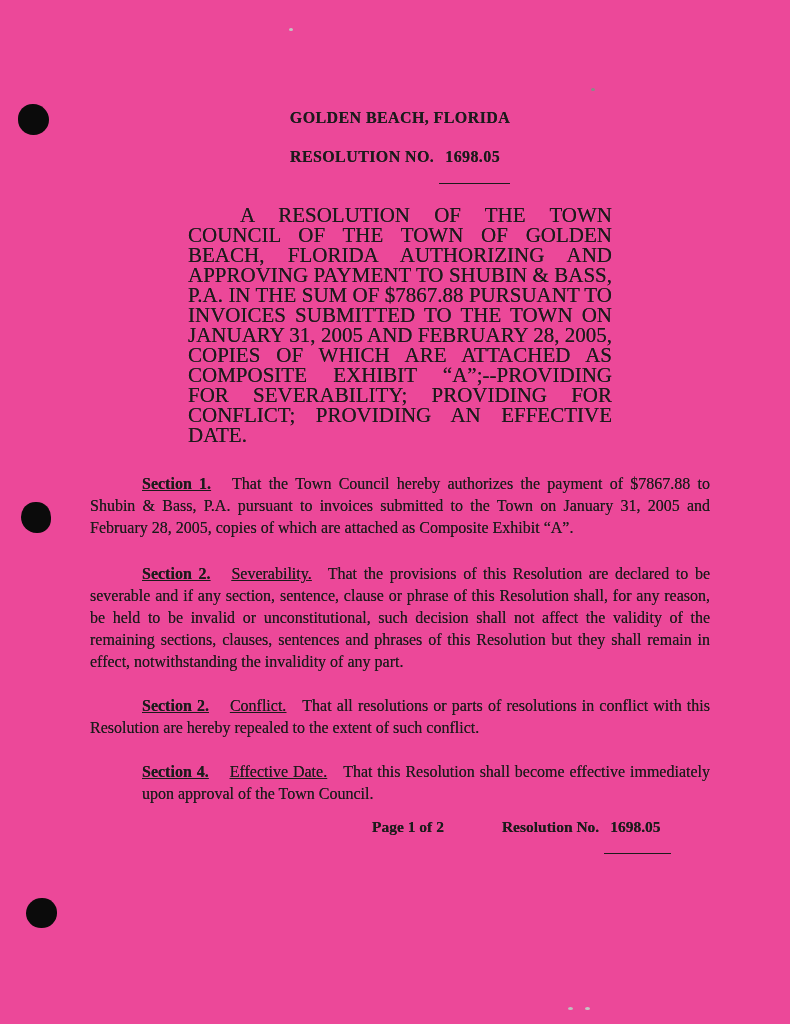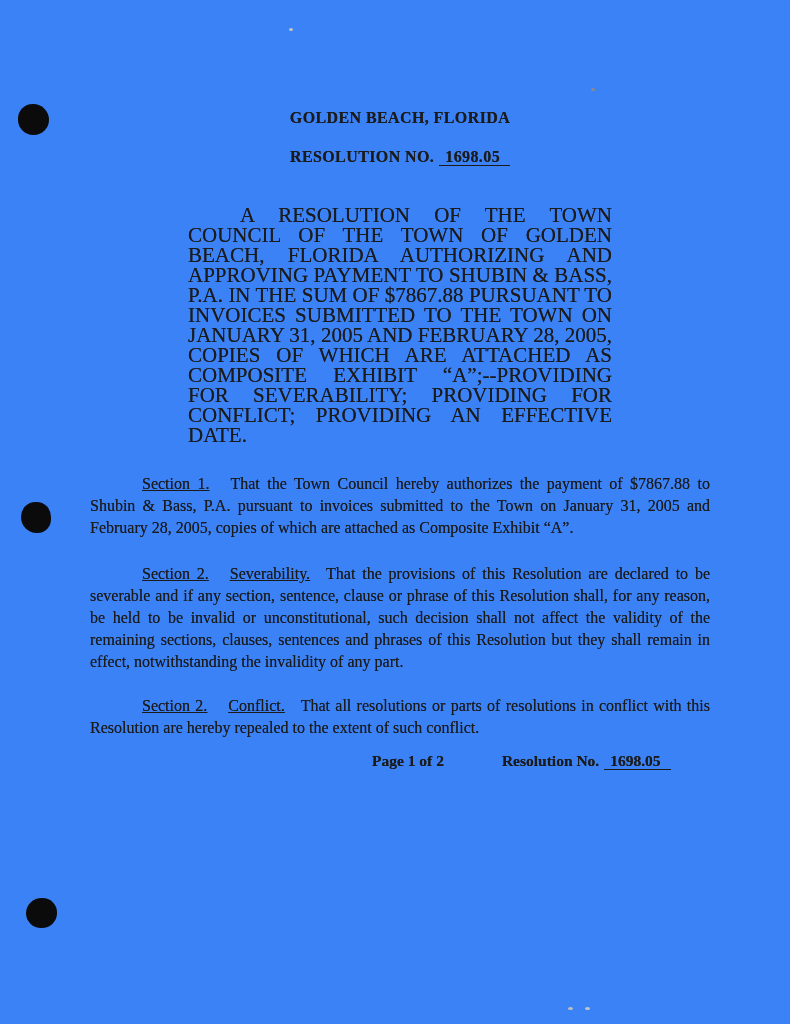--- a/index.html
+++ b/index.html
@@ -1,20 +1,20 @@
 <!DOCTYPE html>
 <html><head>
 <meta charset="utf-8">
 <style>
   html, body { margin:0; padding:0; background:#ffffff; }
   .page {
     position: relative;
     width: 790px;
     height: 1024px;
-    background: #3b82f6;
+    background: #ec4899;
     font-family: "Liberation Serif", serif;
     color: #1b1b1b;
     overflow: hidden;
   }
   .content {
     position: absolute;
     left: 90px;
     right: 80px;
     top: 0;
     text-shadow: 0 0 0.5px rgba(25,25,25,0.75);
@@ -30,21 +30,21 @@
   .h-res {
     margin: 19px 0 0 0;
     text-align: center;
     font-weight: bold;
     font-size: 16px;
     letter-spacing: 0.4px;
     line-height: 20px;
   }
   .u-num {
     border-bottom: 1.6px solid #1b1b1b;
-    padding: 0 10px 0 6px;
+    padding: 0 10px 18px 6px;
     margin-left: 5px;
   }
   .preamble {
     margin: 38px 0 0 98px;
     width: 424px;
     font-size: 21px;
     line-height: 20px;
     text-align: justify;
     text-indent: 52px;
   }
@@ -66,21 +66,21 @@
   }
   .s1 { margin-top: 28px; }
   .s2 { margin-top: 24px; }
   .s3 { margin-top: 22px; }
   .s4 { margin-top: 22px; }
   .block {
     margin-left: 52px;
     text-indent: 0;
   }
   .sec {
-    font-weight: normal;
+    font-weight: bold;
     text-decoration: underline;
     margin-right: 21px;
   }
   .sec-title {
     text-decoration: underline;
     margin-right: 16px;
     margin-top: 44px;
   }
   .sponsor {
     margin: 14px 0 0 52px;
@@ -147,20 +147,21 @@
 
     <p class="preamble">A RESOLUTION OF THE TOWN COUNCIL OF THE TOWN OF GOLDEN BEACH, FLORIDA AUTHORIZING AND APPROVING PAYMENT TO SHUBIN &amp; BASS, P.A. IN THE SUM OF $7867.88 PURSUANT TO INVOICES SUBMITTED TO THE TOWN ON JANUARY 31, 2005 AND FEBRUARY 28, 2005, COPIES OF WHICH ARE ATTACHED AS COMPOSITE EXHIBIT “A”;--PROVIDING FOR SEVERABILITY; PROVIDING FOR CONFLICT; PROVIDING AN EFFECTIVE DATE.</p>
 
 
     <p class="para s1"><span class="sec">Section 1.</span><span>That the Town Council hereby authorizes the payment of $7867.88 to Shubin &amp; Bass, P.A. pursuant to invoices submitted to the Town on January 31, 2005 and February 28, 2005, copies of which are attached as Composite Exhibit “A”.</span></p>
 
     <p class="para s2"><span class="sec">Section 2.</span><span class="sec-title">Severability.</span><span>That the provisions of this Resolution are declared to be severable and if any section, sentence, clause or phrase of this Resolution shall, for any reason, be held to be invalid or unconstitutional, such decision shall not affect the validity of the remaining sections, clauses, sentences and phrases of this Resolution but they shall remain in effect, notwithstanding the invalidity of any part.</span></p>
 
     <p class="para s3"><span class="sec">Section 2.</span><span class="sec-title">Conflict.</span><span>That all resolutions or parts of resolutions in conflict with this Resolution are hereby repealed to the extent of such conflict.</span></p>
 
+    <p class="para s4 block"><span class="sec">Section 4.</span><span class="sec-title">Effective Date.</span><span>That this Resolution shall become effective immediately upon approval of the Town Council.</span></p>
 
 
 
     <div class="footer">
       <span class="pg">Page 1 of 2</span>
       <span class="res"><span>Resolution No.</span><span class="u-num">1698.05</span></span>
     </div>
 
   </div>
 </div>

